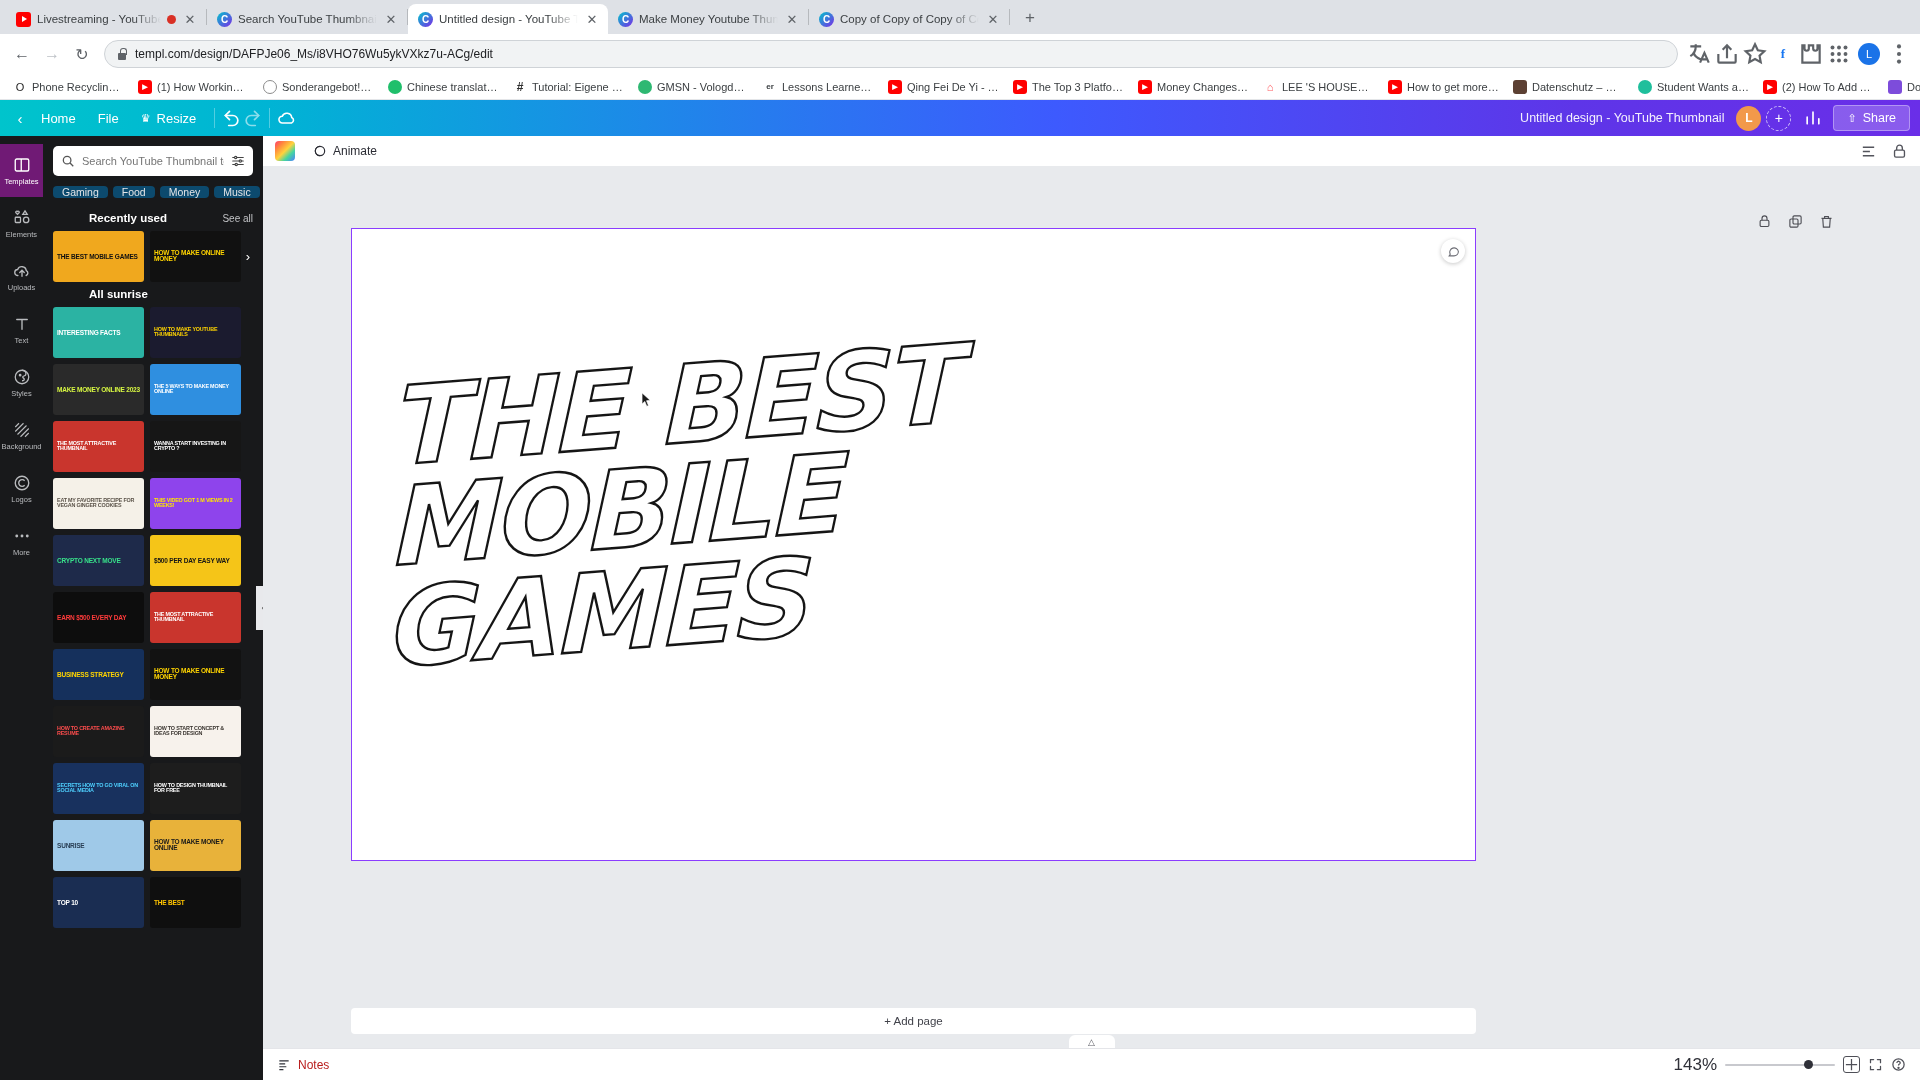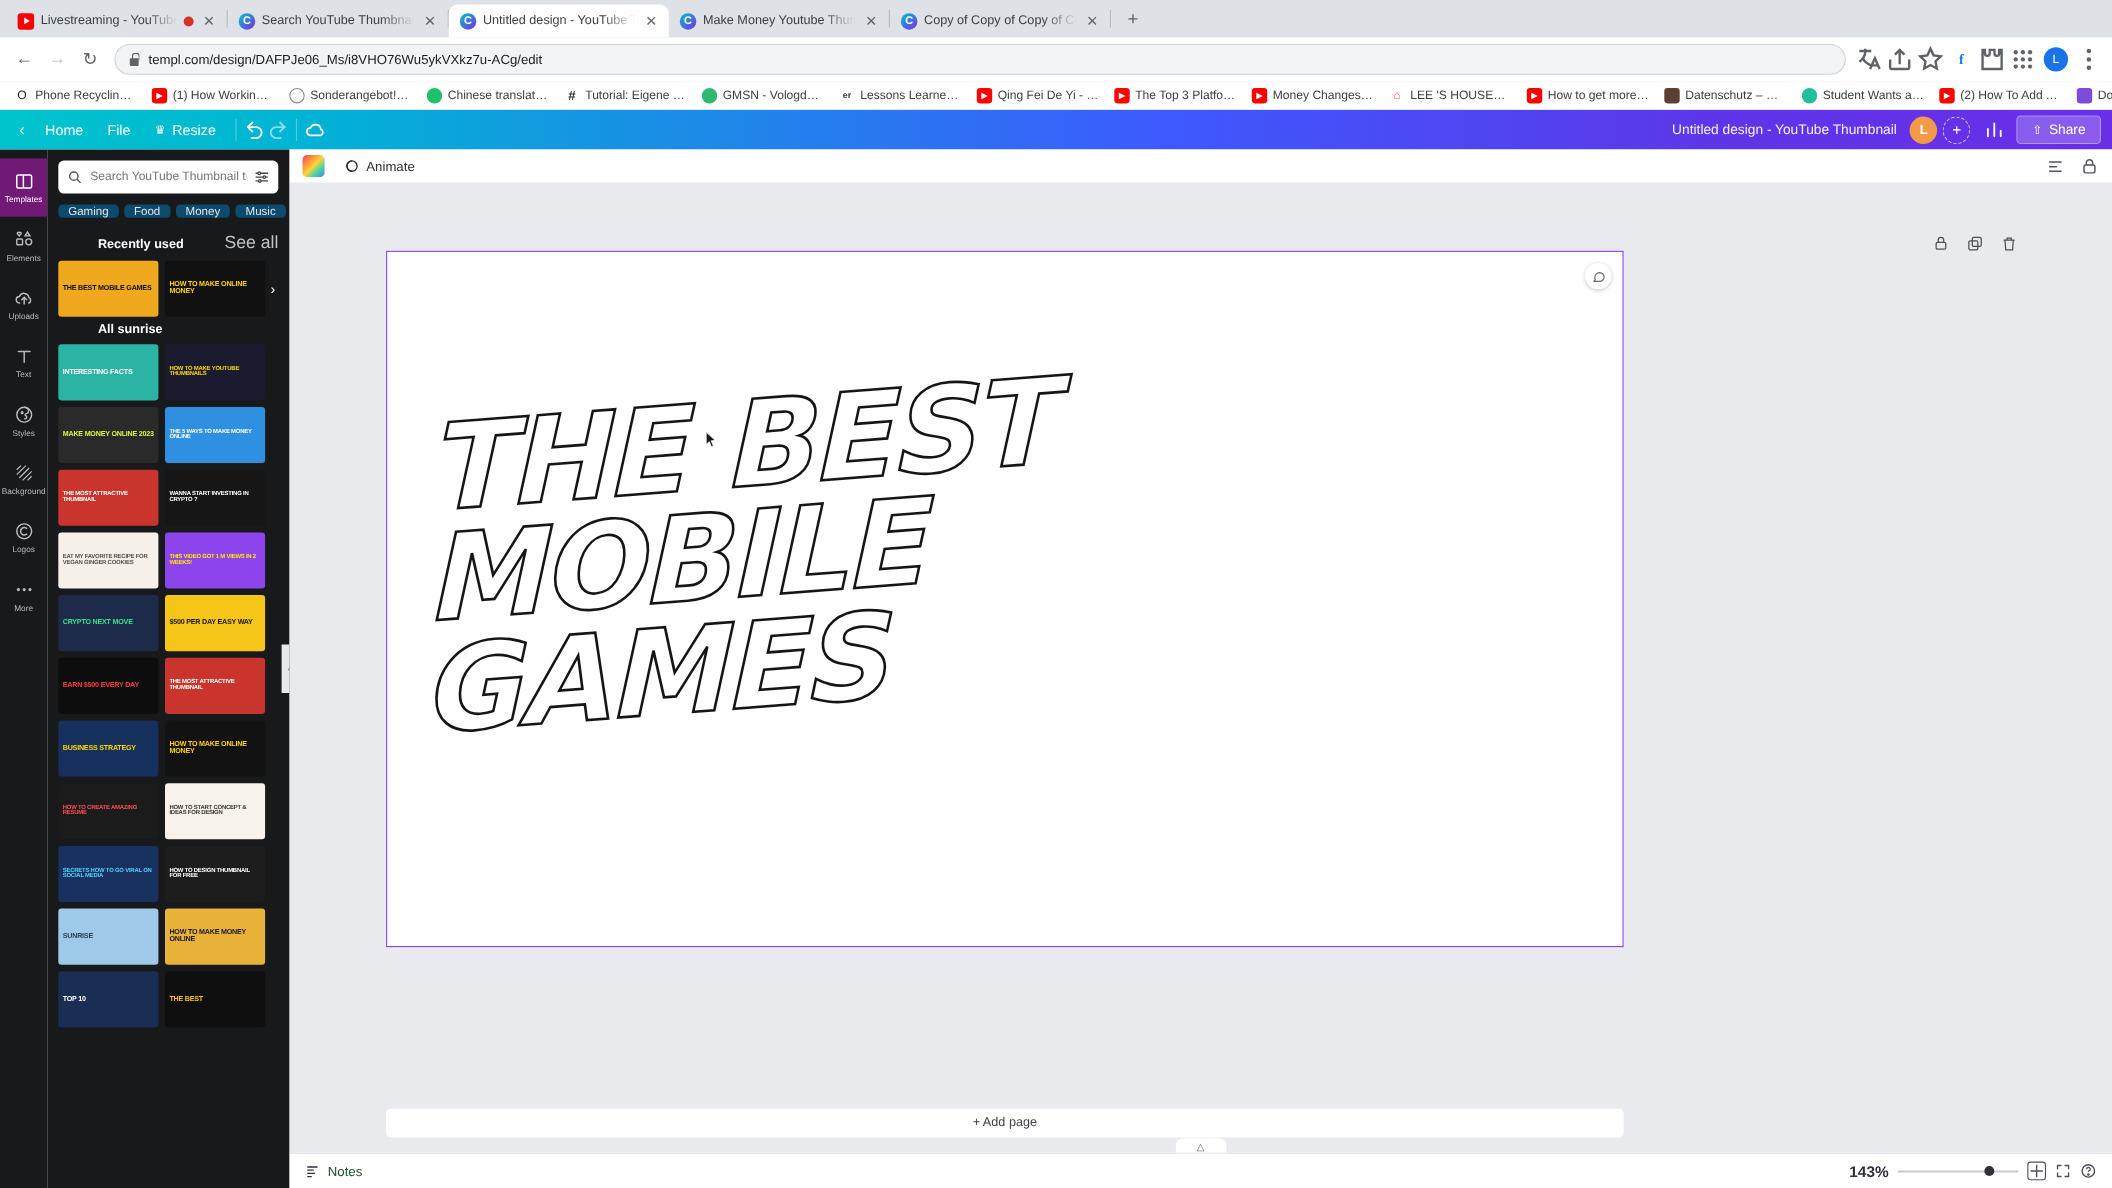--- a/index.html
+++ b/index.html
@@ -206,21 +206,21 @@
     background: #0c4a6e; color: #e4e5e7; font-size: 10.5px;
     padding: 0 9px; border-radius: 4px; white-space: nowrap;
   }
 
   .panel-scroll { flex: 1 1 auto; overflow: hidden; padding: 0 10px 10px; }
   .sec-head {
     display: flex; align-items: baseline; justify-content: space-between;
     margin: 6px 0 7px;
   }
   .sec-title { font-size: 11.5px; color: #fff; font-weight: 700; padding-left: 36px; }
-  .sec-link { font-size: 16px; color: #c2c3c6; text-align: right; }
+  .sec-link { font-size: 10px; color: #c2c3c6; text-align: right; }
 
   .recent-row { display: flex; gap: 6px; align-items: center; position: relative; }
   .thumb {
     width: 91px; height: 51px; flex: 0 0 91px; border-radius: 3px;
     overflow: hidden; position: relative; background: #333;
     font-size: 6.5px; color: #fff;
   }
   .recent-arrow {
     position: absolute; right: -4px; top: 50%; transform: translateY(-50%);
     width: 18px; height: 18px; color: #fff; font-size: 13px;
@@ -313,25 +313,25 @@
     width: 46px; height: 13px; background: #fff; border-radius: 6px 6px 0 0;
     display: flex; align-items: center; justify-content: center;
     font-size: 9px; color: #5a5b63;
   }
 
   .statusbar {
     height: 32px; flex: 0 0 32px; background: #fff;
     display: flex; align-items: center; padding: 0 14px; gap: 8px;
     border-top: 1px solid #e4e5e9;
   }
-  .notes-btn { display: flex; align-items: flex-end; gap: 7px; font-size: 12px; color: #14532d; }
+  .notes-btn { display: flex; align-items: flex-end; gap: 7px; font-size: 12px; color: #b91c1c; }
   .notes-ico { width: 14px; height: 14px; }
   .notes-ico svg { width: 100%; height: 100%; }
   .sb-spacer { flex: 1 1 auto; }
-  .zoom-val { font-size: 14px; color: #2f3038; font-weight: bold; }
+  .zoom-val { font-size: 17px; color: #2f3038; }
   .slider { width: 110px; height: 14px; position: relative; display: flex; align-items: center; }
   .slider-track { width: 100%; height: 2px; background: #c8c9ce; border-radius: 1px; }
   .slider-thumb {
     position: absolute; left: 72%; width: 9px; height: 9px;
     border-radius: 50%; background: #2f3038;
   }
   .sb-ico { width: 15px; height: 15px; color: #4f5058; }
   .sb-ico svg { width: 100%; height: 100%; }
   .sb-ico.boxed {
     width: 17px; height: 17px; border: 1.4px solid #4f5058; border-radius: 3px;

